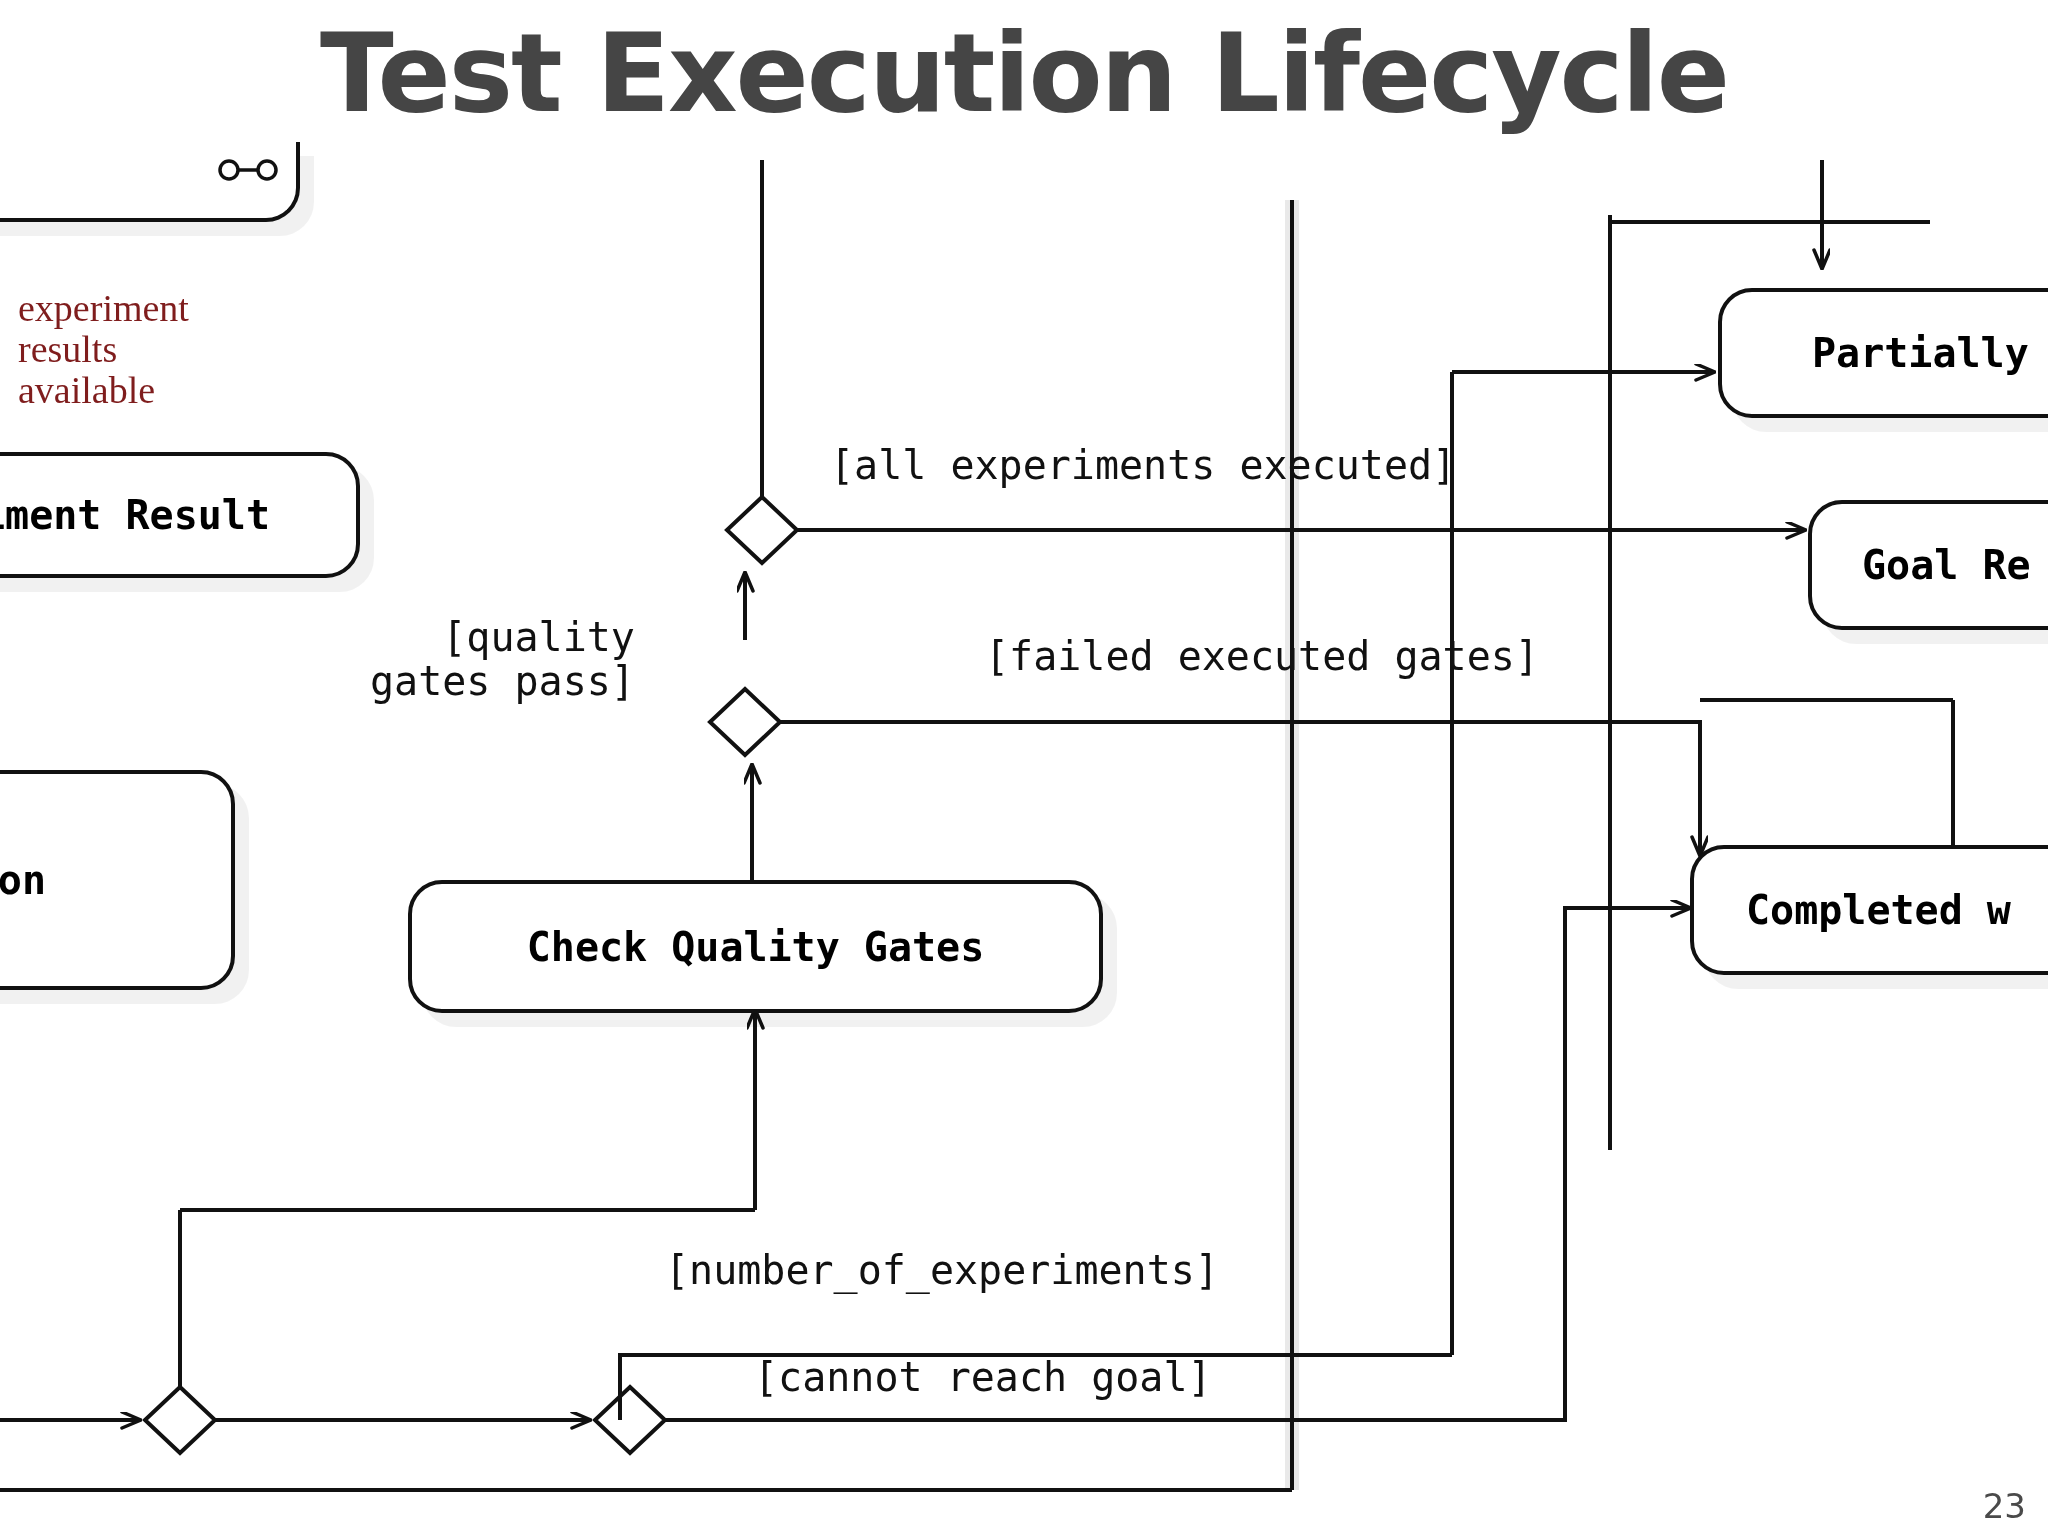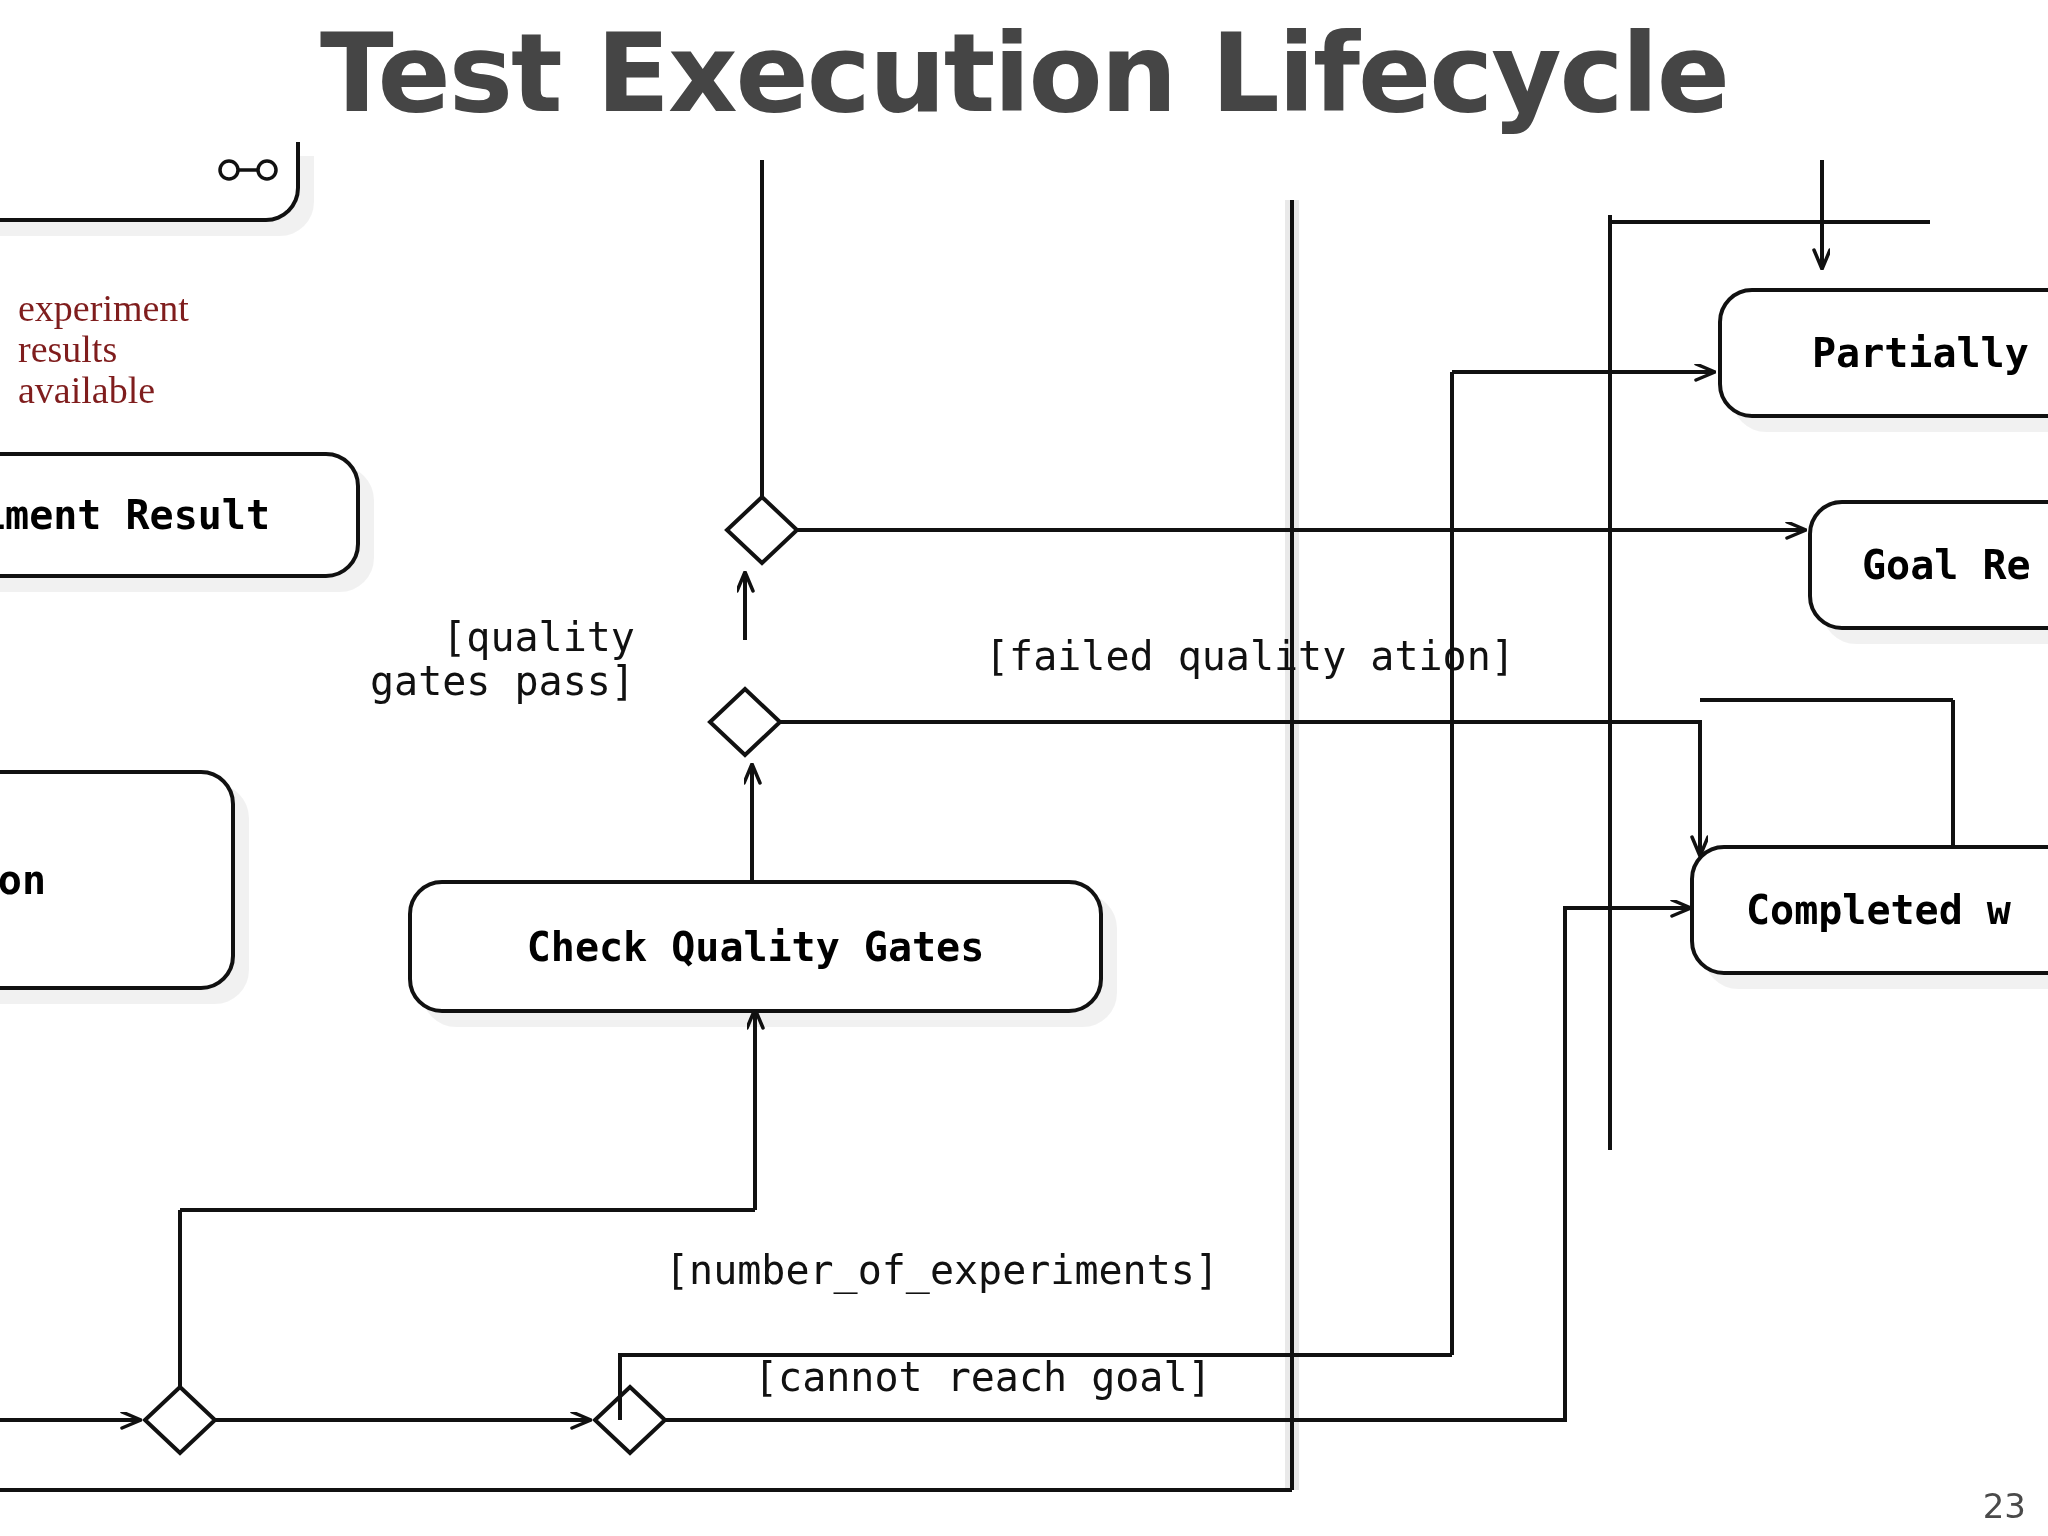--- a/index.html
+++ b/index.html
@@ -200,25 +200,26 @@
   </div>
 
   <div class="state-node" style="left:408px; top:880px; width:695px; height:133px;">Check Quality Gates</div>
 
   <div class="state-node" style="left:1718px; top:288px; width:620px; height:130px; justify-content:flex-start; padding-left:90px;">Partially</div>
 
   <div class="state-node" style="left:1808px; top:500px; width:620px; height:130px; justify-content:flex-start; padding-left:50px;">Goal Re</div>
 
   <div class="state-node" style="left:1690px; top:845px; width:640px; height:130px; justify-content:flex-start; padding-left:52px;">Completed w</div>
 
+  <div class="guard-label" style="left:830px; top:443px;">[all experiments executed]</div>
 
   <div class="guard-label" style="left:370px; top:615px; text-align:right;">[quality
 gates pass]</div>
 
-  <div class="guard-label" style="left:985px; top:634px;">[failed quality ation]</div>
+  <div class="guard-label" style="left:985px; top:634px;">[failed executed gates]</div>
 
 
   <div class="guard-label" style="left:665px; top:1248px;">[number_of_experiments]</div>
 
   <div class="guard-label" style="left:742px; top:1355px;margin-left:12px;">[cannot reach goal]</div>
 
   <div id="page-number">23</div>
 
 </div>
 

